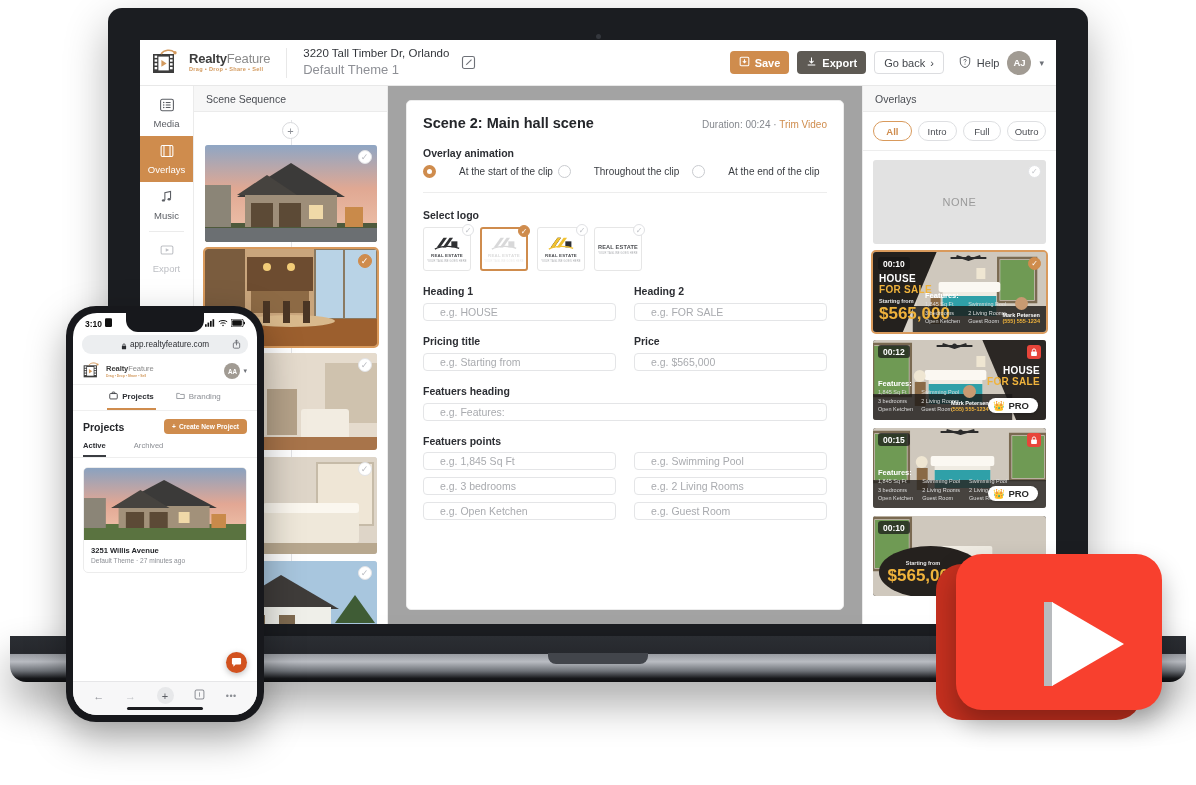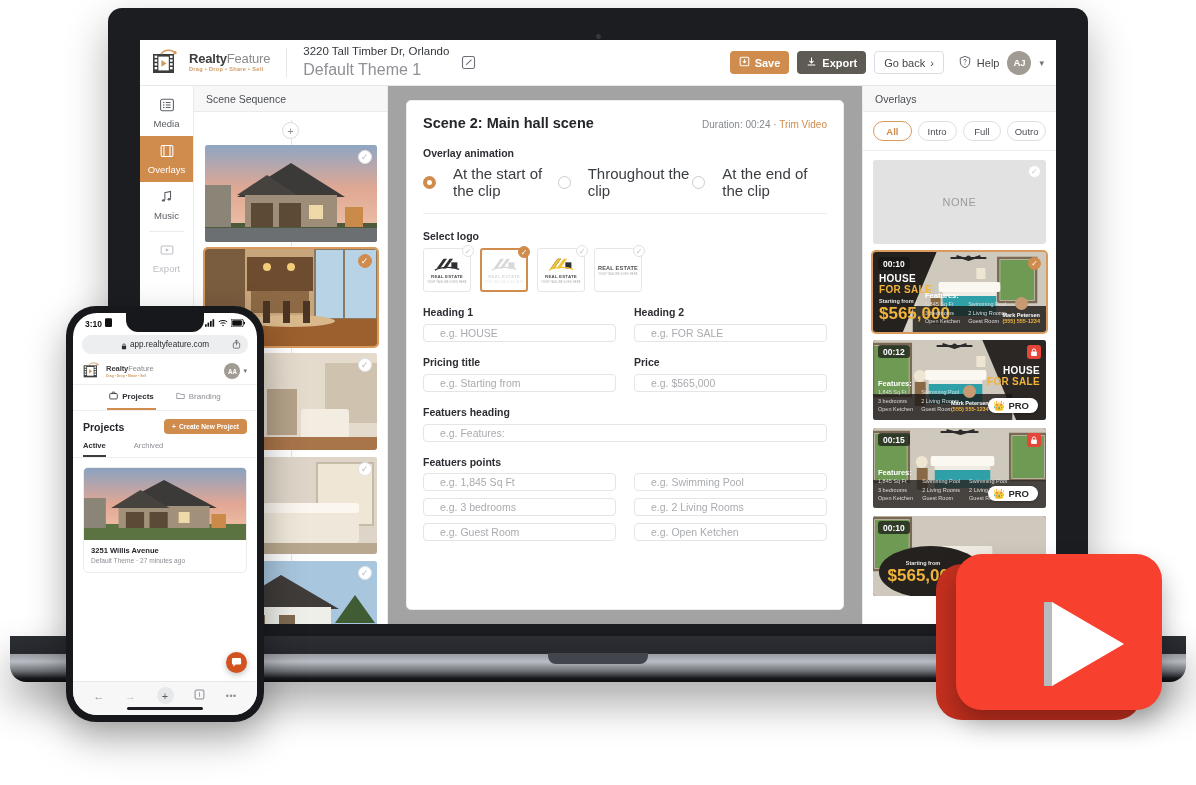--- a/index.html
+++ b/index.html
@@ -43,21 +43,21 @@
   }
   .brand { display: flex; align-items: center; gap: 7px; padding-right: 16px; }
   .brand-mark { width: 30px; height: 28px; position: relative; flex: none; }
   .brand-txt { line-height: 1; }
   .brand-name { font-size: 13px; font-weight: 700; color: #3d3d3d; letter-spacing: -.2px; }
   .brand-name i { font-style: normal; font-weight: 400; color: #8b8b8b; }
   .brand-tag { font-size: 5.6px; font-weight: 700; color: #d39a5e; letter-spacing: .3px; margin-top: 2px; }
   .hdr-divider { width: 1px; height: 30px; background: #e8e8e8; }
   .proj-meta { padding-left: 16px; line-height: 1.35; }
   .proj-title { font-size: 11.5px; color: #33363b; font-weight: 500; }
-  .proj-theme { font-size: 16px; color: #8e9096; }
+  .proj-theme { font-size: 13px; color: #8e9096; }
   .edit-ic { margin-left: 12px; color: #6e7178; display: flex; }
   .hdr-right { margin-left: auto; display: flex; align-items: center; gap: 8px; }
   .btn {
     display: inline-flex; align-items: center; gap: 5px; height: 23px;
     padding: 0 9px; border-radius: 4px; font-size: 11px; font-weight: 600;
     border: none; cursor: pointer; white-space: nowrap;
   }
   .btn-save { background: #cf8c4d; color: #fff; }
   .btn-export { background: #5e5a54; color: #fff; }
   .btn-goback { background: #fff; color: #44474c; border: 1px solid #dcdde0; font-weight: 500; }
@@ -106,21 +106,21 @@
 
   
   .main { flex: 1; background: #a3a3a3; overflow: hidden; padding: 14px 18px; }
   .card { background: #fff; border: 1px solid #ececec; border-radius: 5px; padding: 14px 16px; height: 100%; }
   .card-top { display: flex; align-items: baseline; }
   .scene-title { font-size: 14.5px; font-weight: 700; color: #24262a; }
   .dur { margin-left: auto; font-size: 10px; color: #85888e; }
   .dur a { color: #cf8c4d; text-decoration: none; cursor: pointer; }
   .sec-label { font-size: 10.5px; font-weight: 700; color: #2c2e33; margin: 16px 0 6px; }
   .radios { display: flex; gap: 0; }
-  .radio { display: flex; align-items: center; gap: 17px; font-size: 15px; color: #3a3d42; cursor: pointer; width: 147px; }
+  .radio { display: flex; align-items: center; gap: 23px; font-size: 10px; color: #3a3d42; cursor: pointer; width: 147px; }
   .dot { width: 13px; height: 13px; border-radius: 50%; border: 1.5px solid #c9cbcf; flex: none; }
   .radio.on .dot { border: 4px solid #cf8c4d; }
   .divider { height: 1px; background: #ededed; margin: 14px 0 0; }
 
   .logos { display: flex; gap: 9px; margin-top: 6px; }
   .logo-tile {
     position: relative; width: 48px; height: 44px; border: 1px solid #e6e6e6; border-radius: 3px;
     background: #fff; display: flex; flex-direction: column; align-items: center; justify-content: center;
     gap: 2px; cursor: pointer;
   }
@@ -585,22 +585,22 @@
             <div class="flabel">Featuers points</div>
             <div class="frow" style="margin-top:0">
               <input class="fin" value="" placeholder="e.g. 1,845 Sq Ft" style="">
               <input class="fin" value="" placeholder="e.g. Swimming Pool" style="">
             </div>
             <div class="frow" style="margin-top:7px">
               <input class="fin" value="" placeholder="e.g. 3 bedrooms" style="">
               <input class="fin" value="" placeholder="e.g. 2 Living Rooms" style="">
             </div>
             <div class="frow" style="margin-top:7px">
+              <input class="fin" value="" placeholder="e.g. Open Ketchen" style="">
               <input class="fin" value="" placeholder="e.g. Guest Room" style="">
-              <input class="fin" value="" placeholder="e.g. Open Ketchen" style="">
             </div>
           </div>
         </div>
       </div>
 
       <div class="ovl">
         <div class="ovl-hd">Overlays</div>
         <div class="ovl-tabs">
           <button class="ovl-tab on">All</button>
           <button class="ovl-tab">Intro</button>

